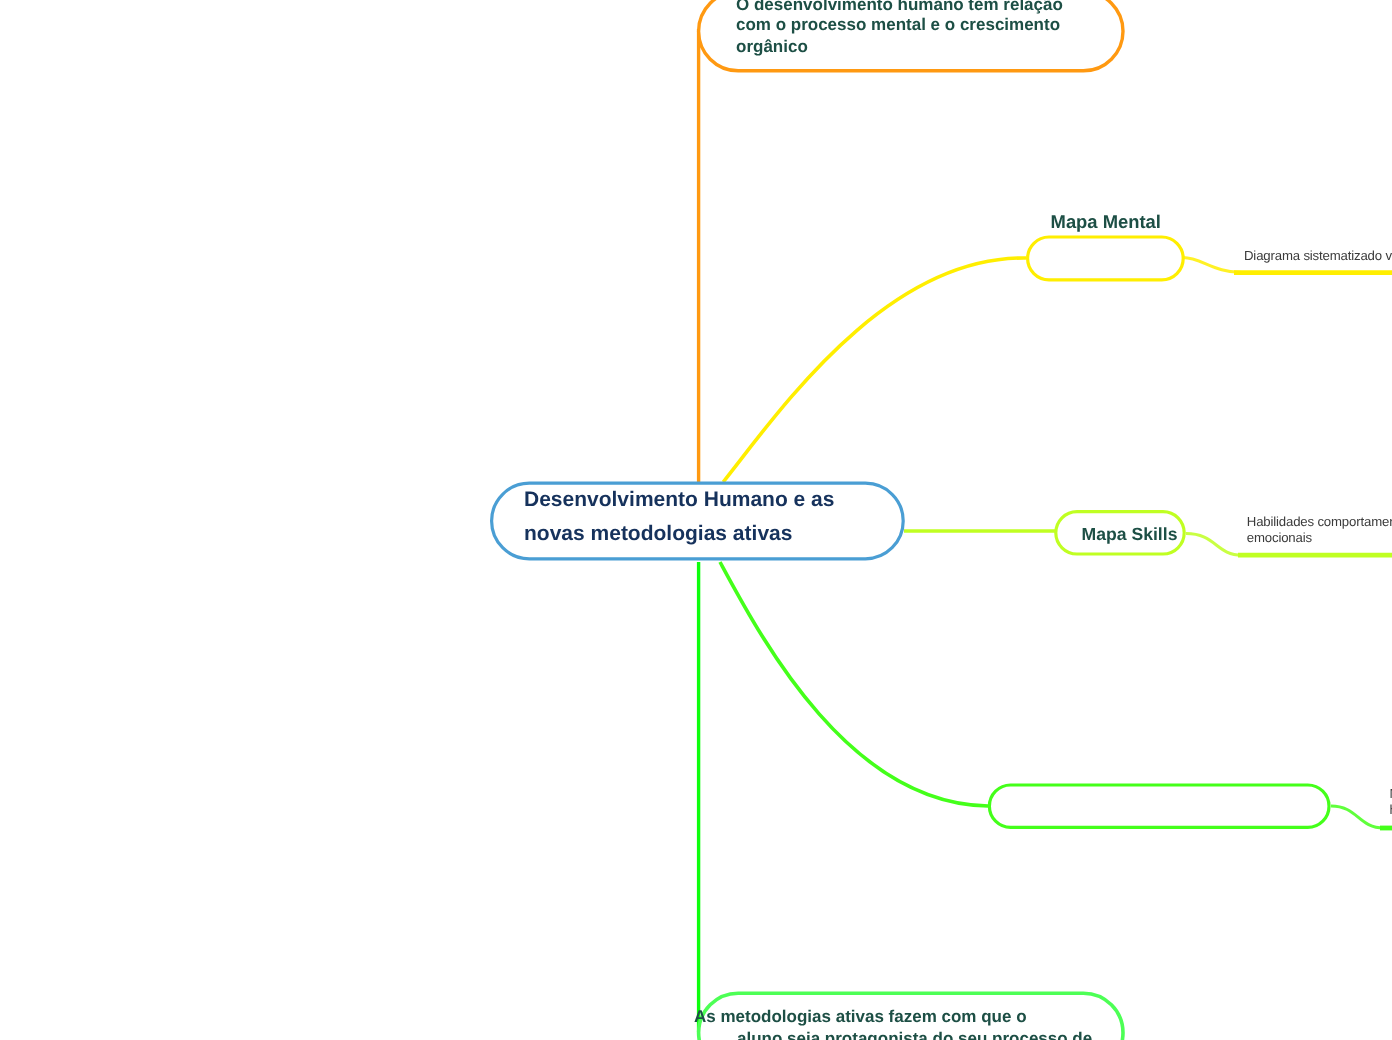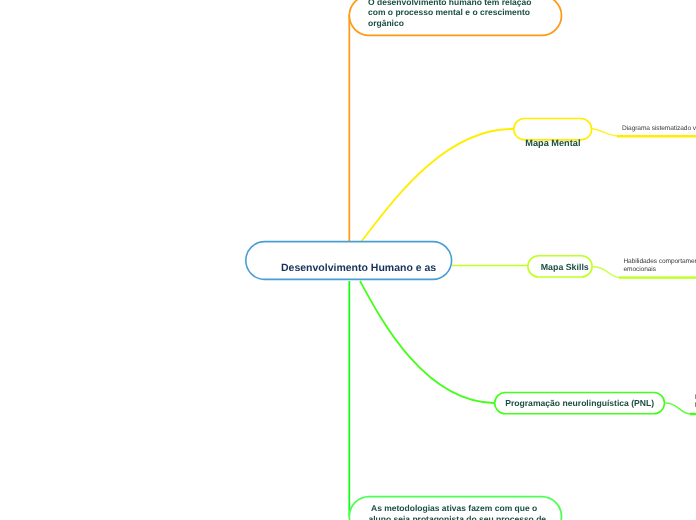--- a/index.html
+++ b/index.html
@@ -9,49 +9,49 @@
        -webkit-font-smoothing:antialiased;text-rendering:geometricPrecision;}
   .canvas{position:relative;width:696px;height:520px;background:#ffffff;}
   svg.links{position:absolute;left:0;top:0;width:696px;height:520px;}
   .node{position:absolute;box-sizing:border-box;}
   .ntxt{position:absolute;white-space:pre;font-weight:bold;}
   .dtxt{position:absolute;white-space:pre;color:#3b3b3b;
         font-size:6.6px;line-height:9px;letter-spacing:-0.08px;}
   
   #n-central{left:245px;top:241px;width:207px;height:40px;
              border-radius:20px;}
-  #t-central-1{left:262px;top:262px;font-size:10.5px;color:#16325c;margin-left:19px;}
+  #t-central-1{left:262px;top:244px;font-size:10.5px;color:#16325c;}
   #t-central-2{left:262px;top:261.3px;font-size:10.5px;color:#16325c;}
   
   #n-organico{left:348.5px;top:-3.8px;width:213.7px;height:40px;
               border-radius:20px;}
   #t-organico-1{left:368px;top:-3.5px;font-size:8.5px;color:#1d4f45;}
   #t-organico-2{left:368px;top:7.3px;font-size:8.5px;color:#1d4f45;}
   #t-organico-3{left:368px;top:18.1px;font-size:8.5px;color:#1d4f45;}
   
   #n-mapa{left:513px;top:117.7px;width:79px;height:23px;
           border-radius:11.5px;}
-  #t-mapa{left:525.3px;top:138px;font-size:9.2px;color:#1d4f45;}
+  #t-mapa{left:525.3px;top:106px;font-size:9.2px;color:#1d4f45;}
   #d-mapa-1{left:622px;top:123.6px;}
   
   #n-soft{left:527px;top:254.8px;width:66px;height:22.6px;
           border-radius:11.5px;}
   #t-soft{left:540.8px;top:262.1px;font-size:8.8px;color:#1d4f45;}
   #d-soft-1{left:623.4px;top:257.3px;}
   #d-soft-2{left:623.4px;top:264.6px;}
   
   #n-pnl{left:493.8px;top:391.6px;width:171.5px;height:23px;
          border-radius:11.5px;}
   #t-pnl{left:505.2px;top:398px;font-size:8.6px;color:#1d4f45;}
   #d-pnl-1{left:694.8px;top:393.3px;}
   #d-pnl-2{left:694.8px;top:400.9px;}
   
   #n-metod{left:348.5px;top:495.7px;width:213.7px;height:40px;
            border-radius:20px;}
-  #t-metod-1{left:371px;top:503px;font-size:8.5px;color:#1d4f45;}
+  #t-metod-1{left:347px;top:503px;font-size:8.5px;color:#1d4f45;}
   #t-metod-2{left:368.5px;top:513.8px;font-size:8.5px;color:#1d4f45;}
 </style>
 </head>
 <body>
 
 <div class="canvas">
 
   <svg class="links" viewBox="0 0 696 520">
     <path d="M349.3,241 L349.3,14.5" stroke="#ff9911" stroke-width="1.7" fill="none"></path>
     <path d="M361.6,241 C388,208 442,128 513,129" stroke="#ffee00" stroke-width="1.8" fill="none"></path>
@@ -71,36 +71,36 @@
     <rect x="245.8" y="241.6" width="205.8" height="37.8" rx="18.9" fill="#ffffff" stroke="#4a9ed4" stroke-width="1.6"></rect>
     <rect x="349.3" y="-4.2" width="212.2" height="39.6" rx="19.8" fill="#ffffff" stroke="#ff9911" stroke-width="1.7"></rect>
     <rect x="513.8" y="118.5" width="77.8" height="21.4" rx="10.7" fill="#ffffff" stroke="#ffee00" stroke-width="1.6"></rect>
     <rect x="527.9" y="255.8" width="64.2" height="21.2" rx="10.6" fill="#ffffff" stroke="#c0ff22" stroke-width="1.6"></rect>
     <rect x="494.7" y="392.5" width="169.8" height="21.2" rx="10.6" fill="#ffffff" stroke="#44ff1a" stroke-width="1.6"></rect>
     <rect x="349.3" y="496.6" width="212.2" height="39.6" rx="19.8" fill="#ffffff" stroke="#4dff55" stroke-width="1.8"></rect>
   </svg>
 
   <div class="node" id="n-central"></div>
   <div class="ntxt" id="t-central-1">Desenvolvimento Humano e as</div>
+  <div class="ntxt" id="t-central-2">novas metodologias ativas</div>
 
   <div class="node" id="n-organico"></div>
   <div class="ntxt" id="t-organico-1">O desenvolvimento humano tem relação</div>
   <div class="ntxt" id="t-organico-2">com o processo mental e o crescimento</div>
   <div class="ntxt" id="t-organico-3">orgânico</div>
 
   <div class="node" id="n-mapa"></div>
   <div class="ntxt" id="t-mapa">Mapa Mental</div>
   <div class="dtxt" id="d-mapa-1">Diagrama sistematizado v</div>
 
   <div class="node" id="n-soft"></div>
   <div class="ntxt" id="t-soft">Mapa Skills</div>
   <div class="dtxt" id="d-soft-1">Habilidades comportamen</div>
   <div class="dtxt" id="d-soft-2">emocionais</div>
 
   <div class="node" id="n-pnl"></div>
-  <div class="ntxt" id="t-pnl">Programação neurolinguística (PNL)</div>
   <div class="dtxt" id="d-pnl-1">N</div>
   <div class="dtxt" id="d-pnl-2">h</div>
 
   <div class="node" id="n-metod"></div>
   <div class="ntxt" id="t-metod-1">As metodologias ativas fazem com que o</div>
   <div class="ntxt" id="t-metod-2">aluno seja protagonista do seu processo de</div>
 </div>
 
 </body></html>

